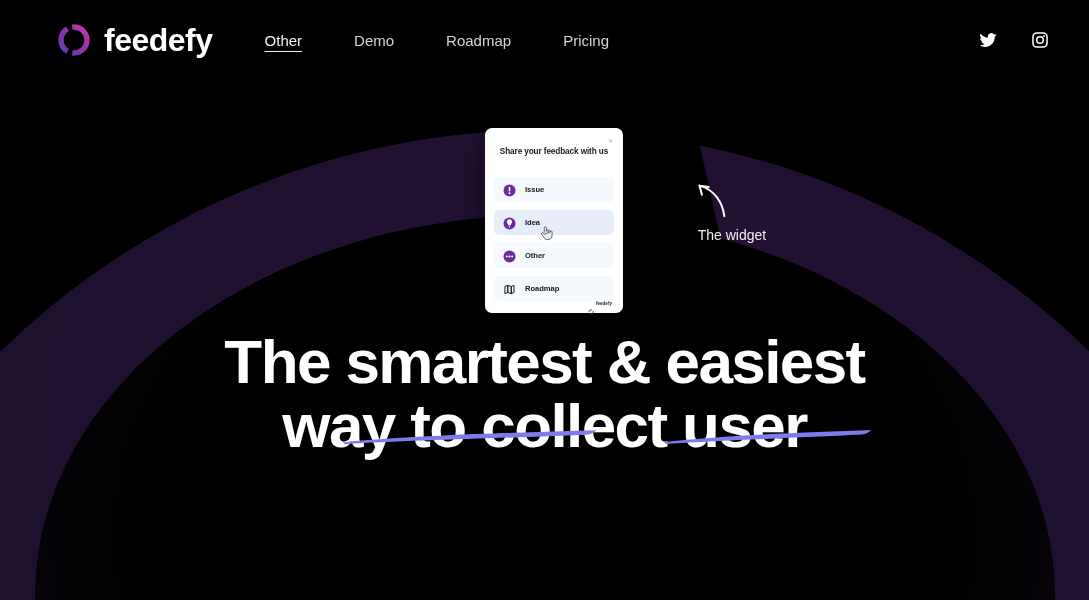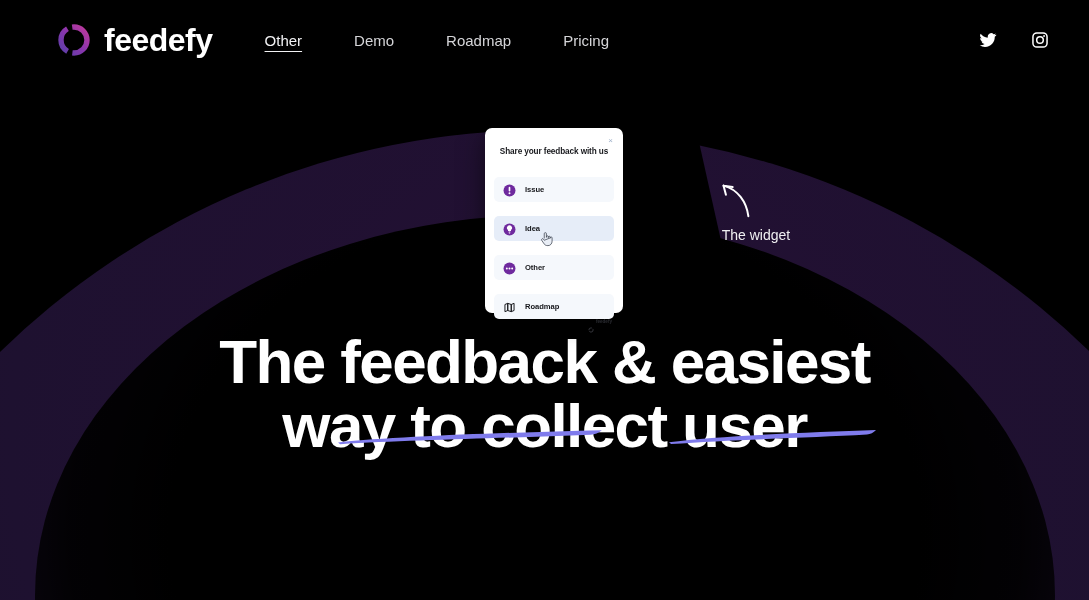--- a/index.html
+++ b/index.html
@@ -114,21 +114,21 @@
     background: none; border: none; cursor: pointer; padding: 2px;
   }
   .widget-title {
     color: #17181c;
     font-size: 8.2px;
     font-weight: 700;
     letter-spacing: -0.1px;
     text-align: center;
     margin: 11px 0 21px 0;
   }
-  .widget-list { display: flex; flex-direction: column; gap: 14px; }
+  .widget-list { display: flex; flex-direction: column; gap: 8px; }
   .widget-row {
     display: flex;
     align-items: center;
     gap: 9px;
     height: 25px;
     padding: 0 9px;
     border-radius: 5px;
     background: #f5f8fc;
     cursor: pointer;
     position: relative;
@@ -155,21 +155,21 @@
     justify-content: flex-end;
     gap: 2px;
     padding-right: 2px;
   }
   .foot-mark { width: 6px; height: 6px; display: block; }
   .foot-name { color: #2a2b31; font-size: 4.6px; font-weight: 700; line-height: 1; }
 
   
   .annotation {
     position: absolute;
-    left: 708px; top: 178px;
+    left: 684px; top: 178px;
     z-index: 35;
     width: 96px;
     text-align: center;
   }
   .annot-arrow { width: 42px; height: 42px; display: block; margin: 0 auto 8px 6px; }
   .annot-text {
     color: #f0f0f2;
     font-size: 14px;
     line-height: 1;
     white-space: nowrap;
@@ -337,21 +337,21 @@
         <path d="M36 40C34 25 25 12 10 8" stroke="#ffffff" stroke-width="2.1" stroke-linecap="round"></path>
         <path d="M10 8 L19.5 9.5 M10 8 L12.5 17.5" stroke="#ffffff" stroke-width="2.1" stroke-linecap="round"></path>
       </svg>
     </span>
     <div class="annot-text">The widget</div>
   </div>
 
   <div class="hero">
     <h1 class="hero-title">
       <span>
-        <span>The </span><span class="hl"><span>feedback</span><span class="stroke"><svg viewBox="0 0 260 18" width="100%" height="18" preserveAspectRatio="none" aria-hidden="true">
+        <span>The </span><span class="hl"><span>smartest</span><span class="stroke"><svg viewBox="0 0 260 18" width="100%" height="18" preserveAspectRatio="none" aria-hidden="true">
                 <path d="M2 15.4C60 9.2 170 5.4 256 3.2c-3.2 2.8-6.6 4.2-10.8 4.6C170 11 72 13 4 17.2z" fill="#7f7bec"></path>
               </svg></span></span><span> &amp; </span><span class="hl"><span>easiest</span><span class="stroke"><svg viewBox="0 0 210 18" width="100%" height="18" preserveAspectRatio="none" aria-hidden="true">
                 <path d="M2 15.2C50 9 140 5.2 206 3c-2.6 2.8-5.4 4.2-9 4.6C140 10.8 62 12.8 4 17z" fill="#7f7bec"></path>
               </svg></span></span>
       </span>
       <br>
       <span>way to collect user</span>
       <br>
     </h1>
   </div>

